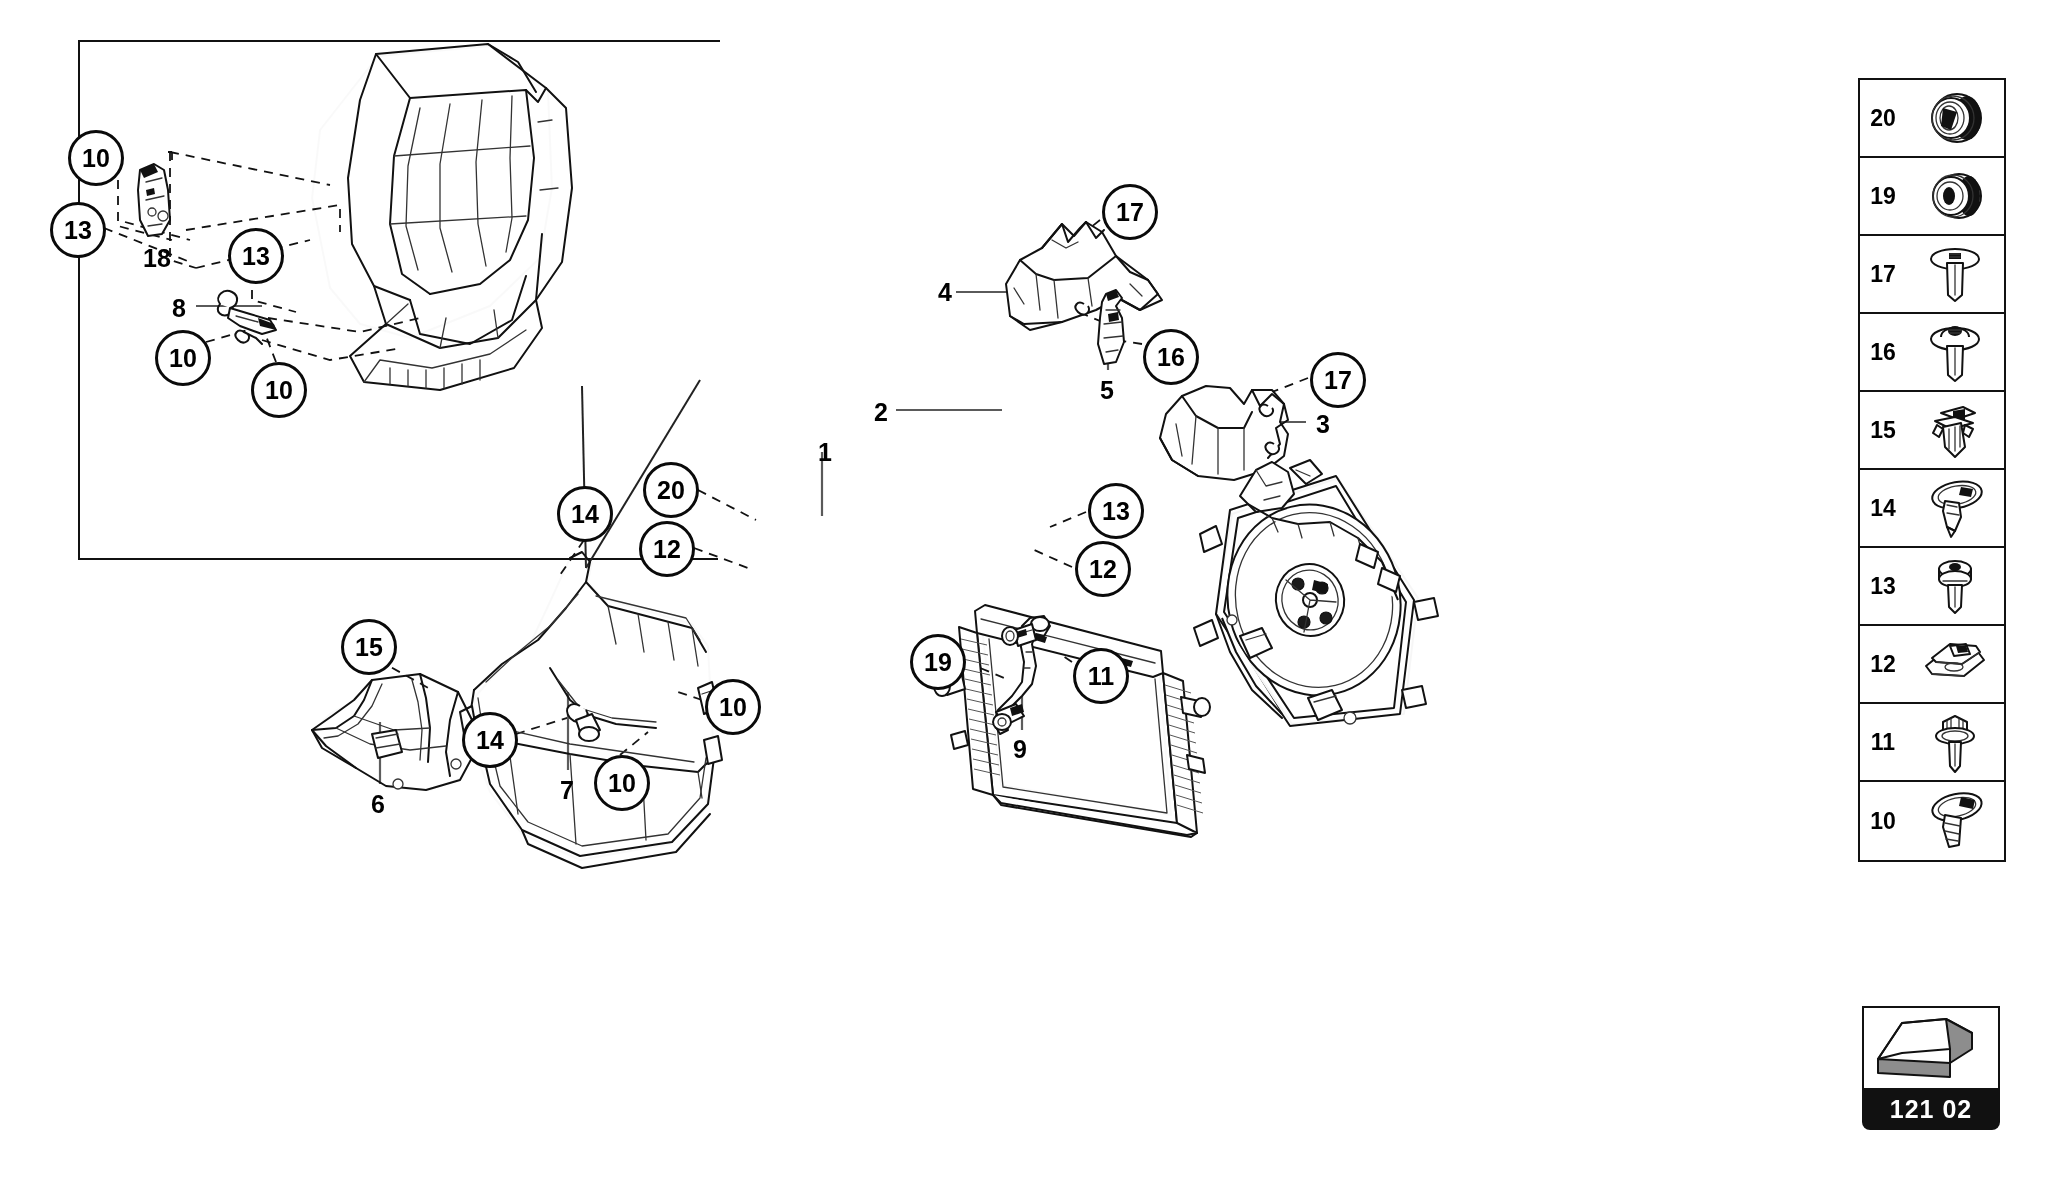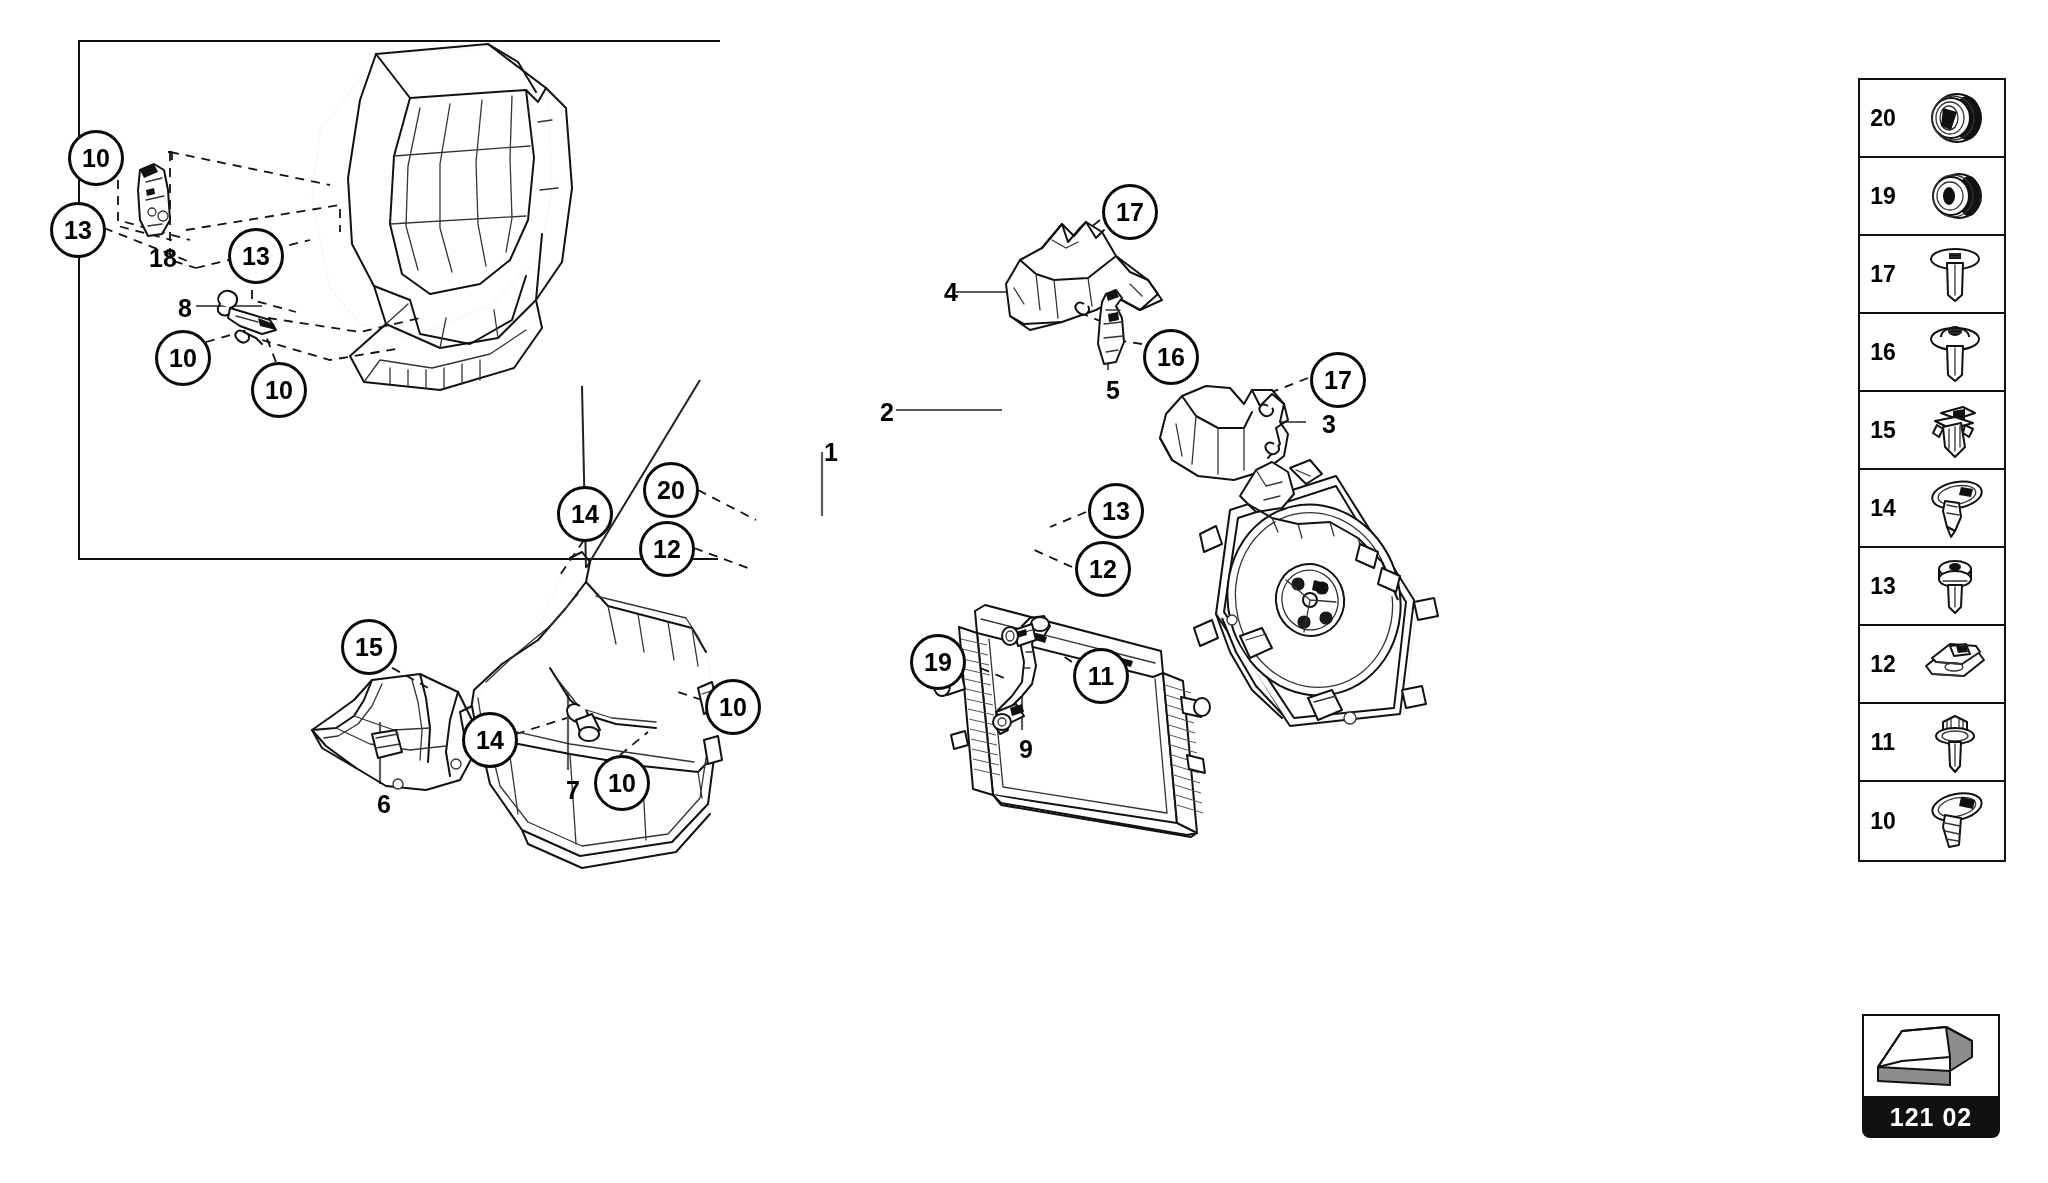--- a/index.html
+++ b/index.html
@@ -24,21 +24,20 @@
 
   
   .numlabel{
     position:absolute;
     font-weight:bold;
     font-size:25px;
     font-family:"Liberation Sans",sans-serif;
     color:#000;
     z-index:40;
     white-space:nowrap;
-    margin-left:6px;
   }
 
   
   .svg-layer{position:absolute;left:0;top:0;width:2048px;height:1183px;
              z-index:10;pointer-events:none;}
 
   
   .inset-frame{
     position:absolute;
     left:78px;top:40px;width:640px;height:520px;
@@ -76,21 +75,21 @@
     flex:0 0 46px;
   }
   .legend-ico{
     flex:1;display:flex;align-items:center;justify-content:center;
     height:100%;
   }
 
   
   .codebadge{
     position:absolute;
-    right:48px;bottom:45px;
+    right:48px;bottom:53px;
     width:138px;
     z-index:30;
   }
   .codebadge-img{
     height:82px;width:138px;
     border:2px solid #111;border-bottom:none;
     box-sizing:border-box;background:#fff;
     display:flex;align-items:center;justify-content:center;
   }
   .codebadge-label{

